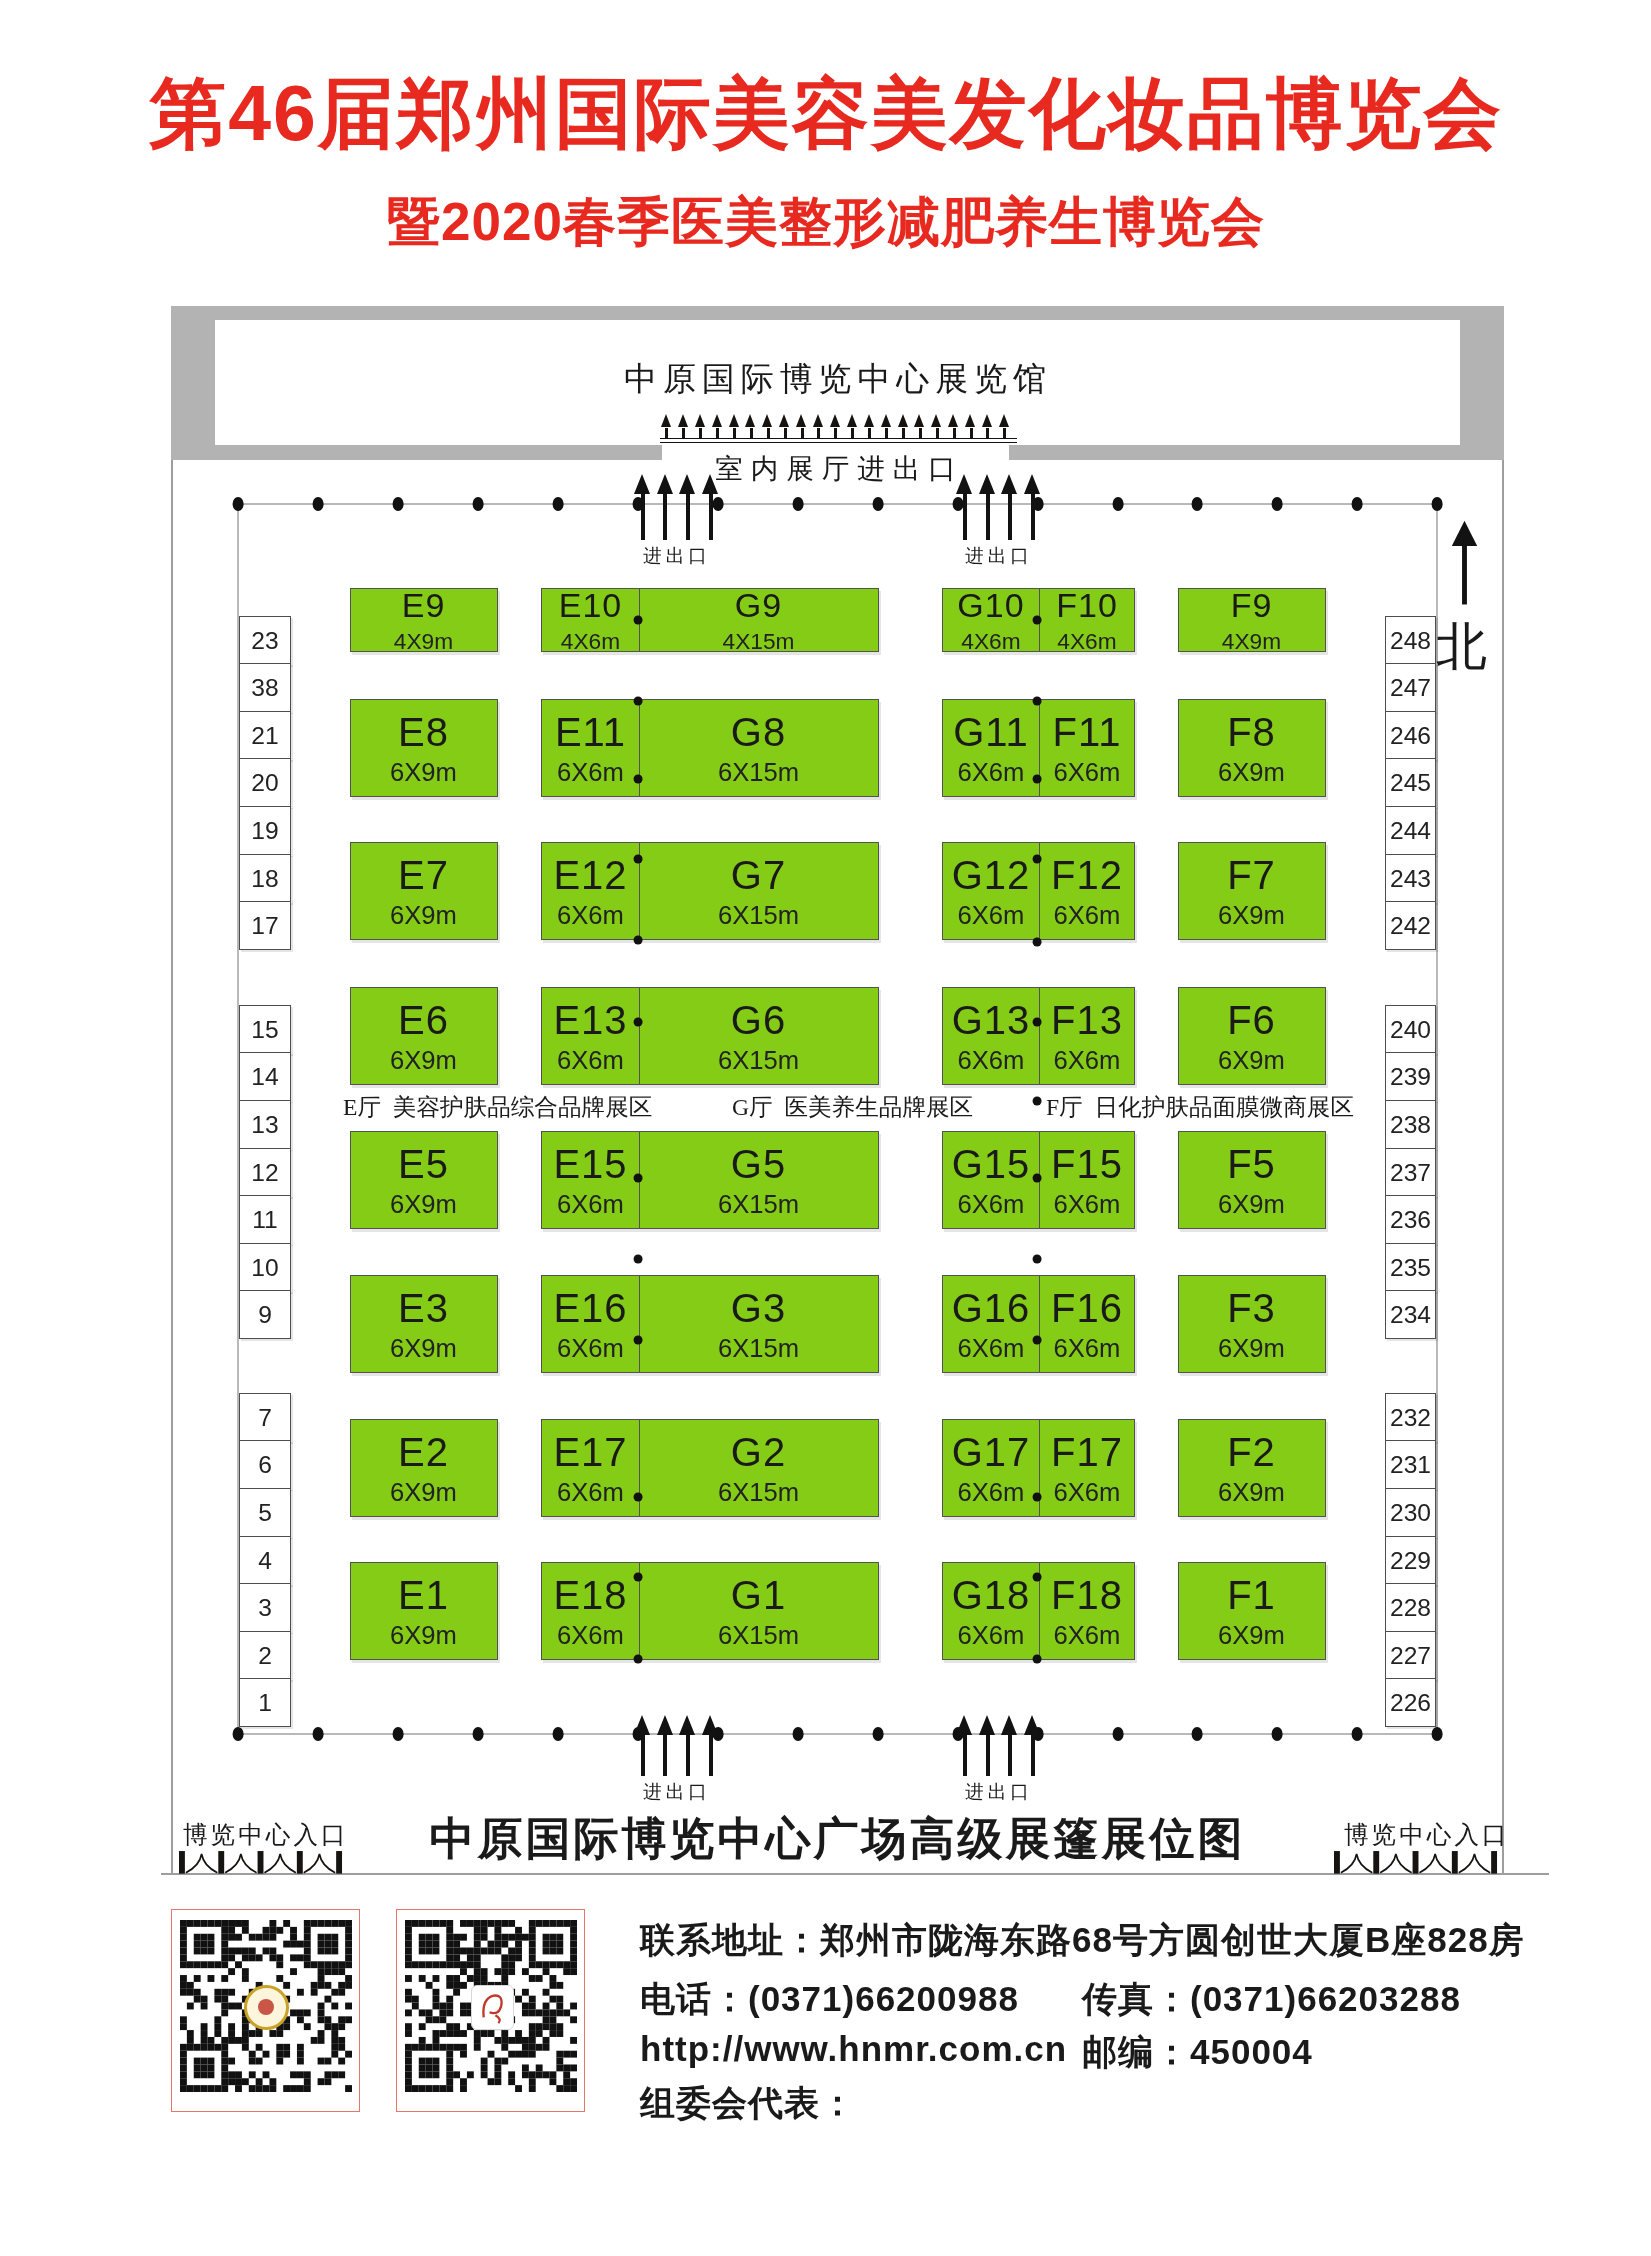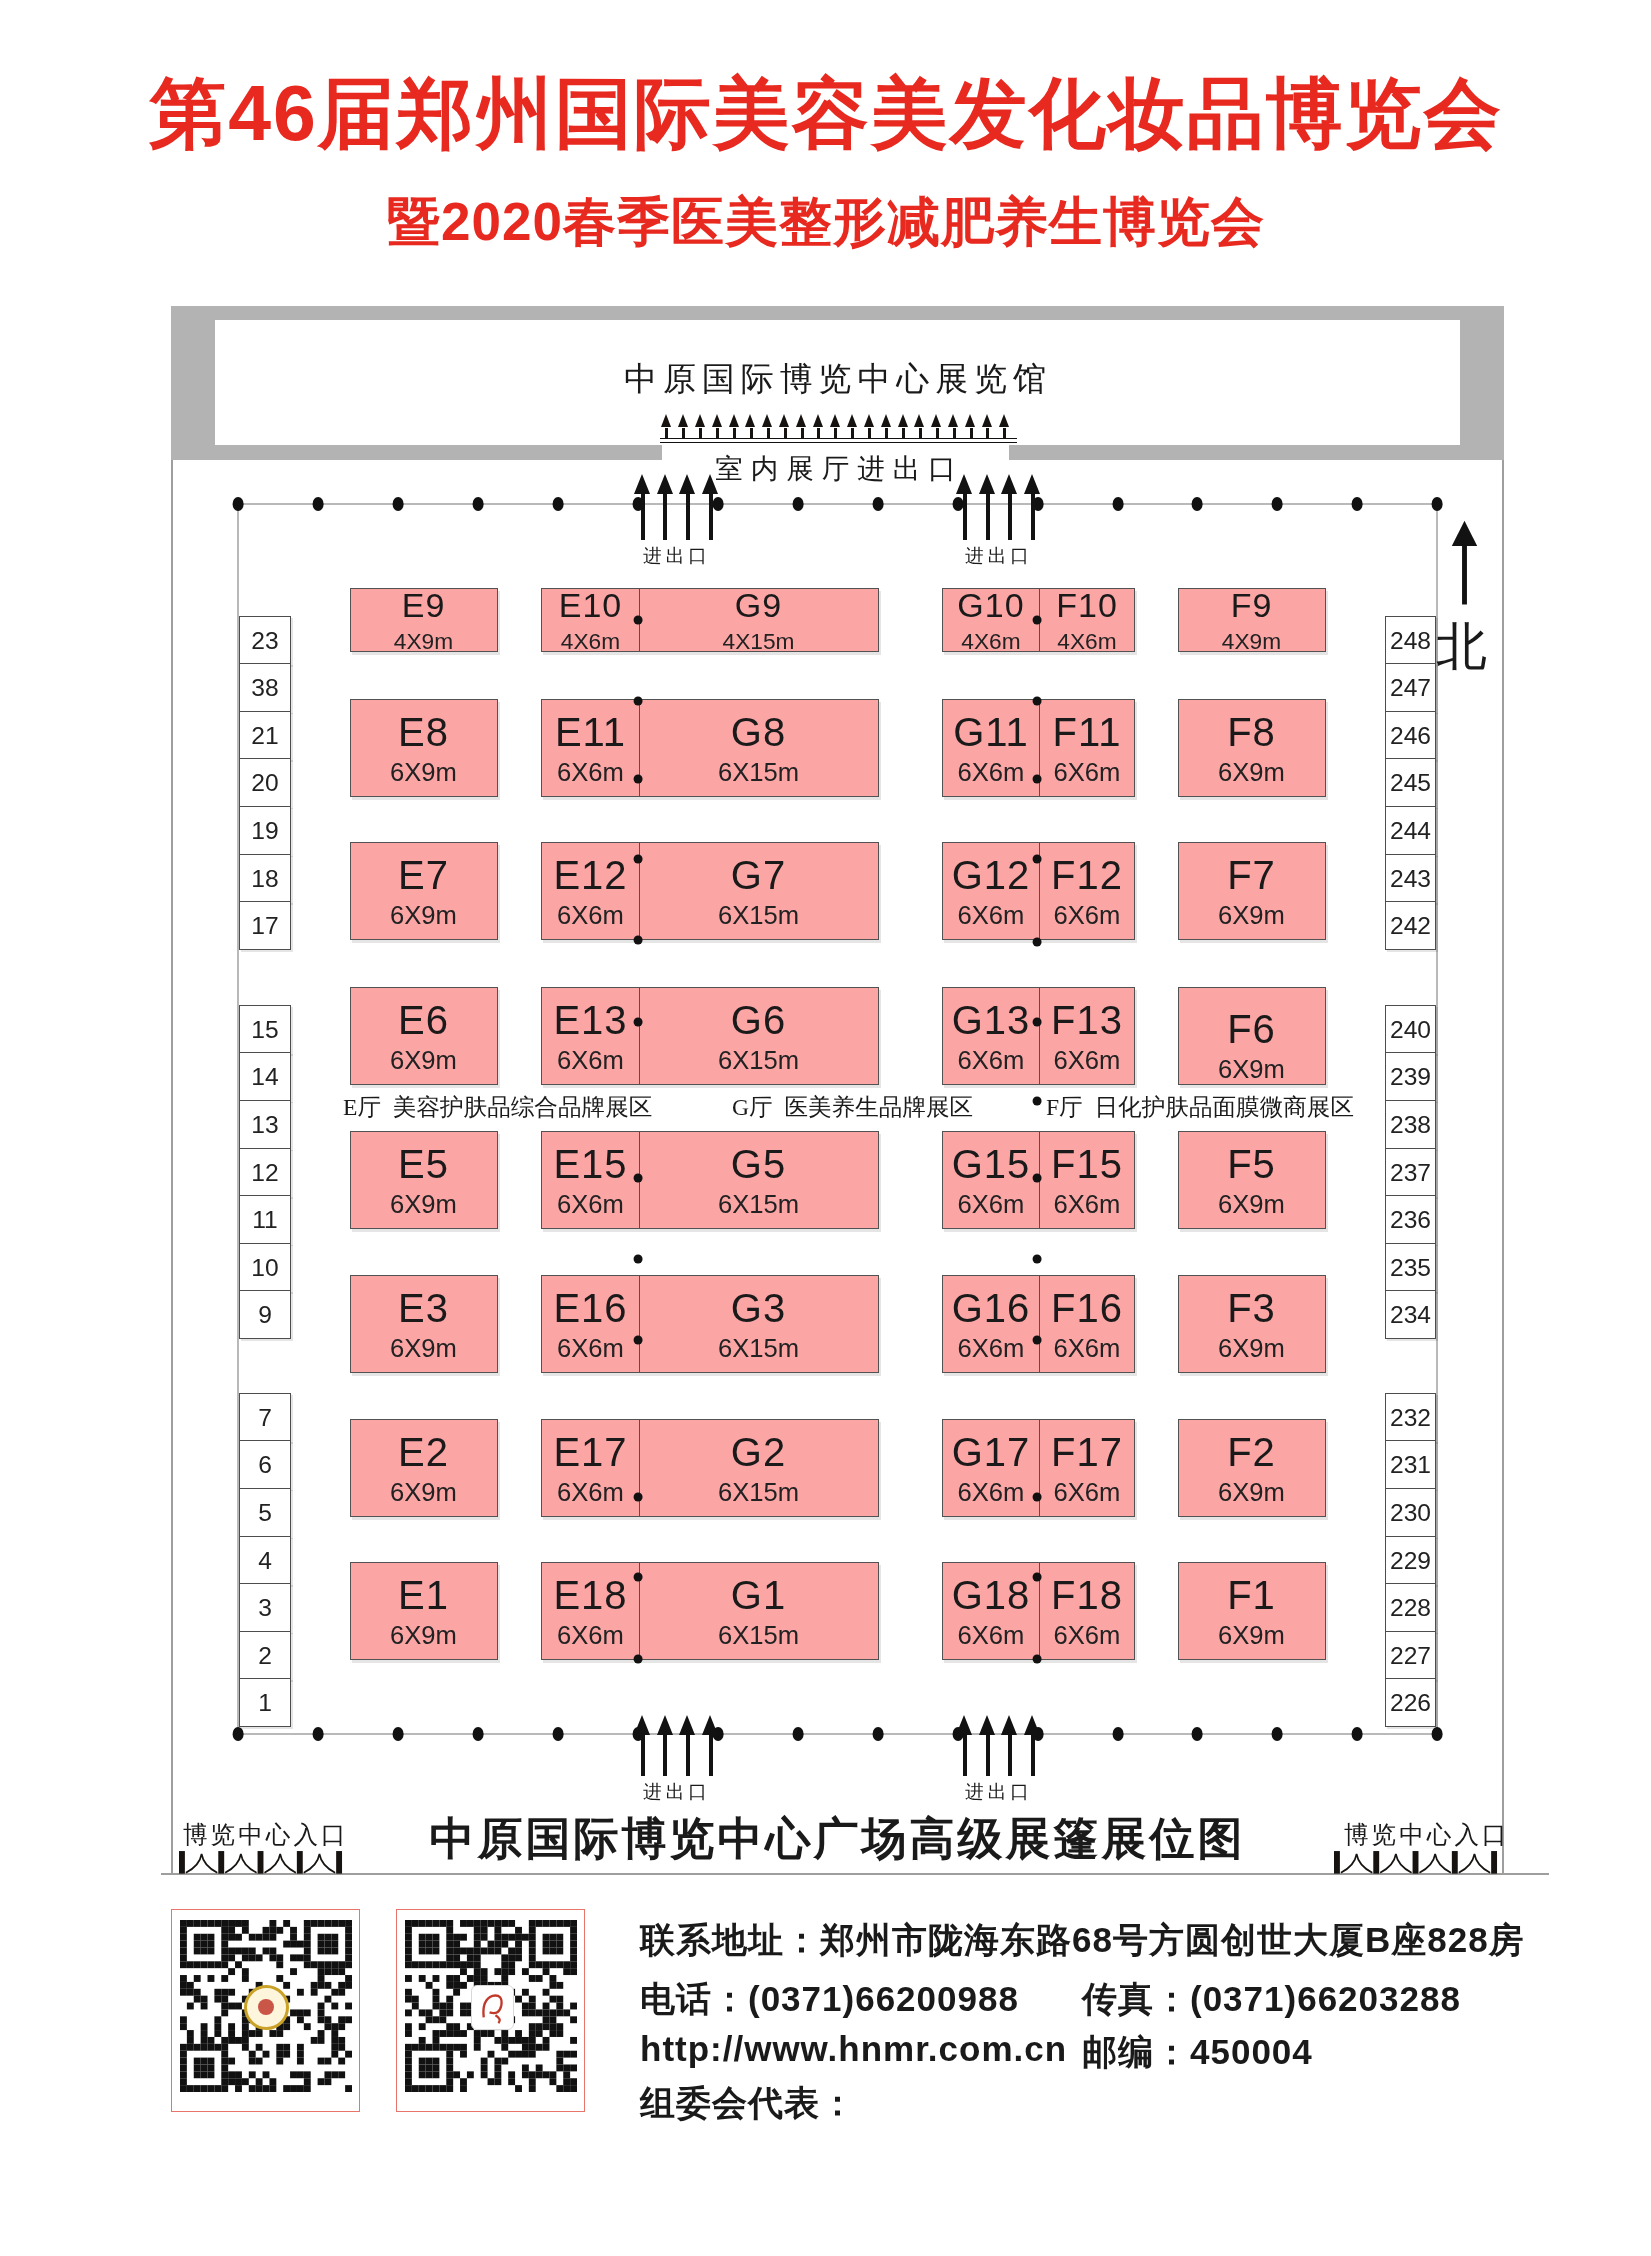--- a/index.html
+++ b/index.html
@@ -26,21 +26,21 @@
        border-right:5.9px solid transparent;border-bottom:13.8px solid #171310;}
   .mini-shaft{position:absolute;width:3px;height:9.9px;background:#171310;}
   .gate-head{position:absolute;width:0;height:0;border-left:8.9px solid transparent;
        border-right:8.9px solid transparent;border-bottom:20.7px solid #121212;}
   .gate-shaft{position:absolute;width:3.9px;background:#121212;}
   .gate-label{position:absolute;font-size:18.7px;letter-spacing:3.9px;transform:translateX(-50%);
        font-family:"Liberation Serif",serif;white-space:nowrap;}
   .ncell{position:absolute;box-sizing:border-box;border:1.4px solid #4d4d4d;background:#fff;
        box-shadow:2px 2px 0 rgba(0,0,0,0.10);display:flex;align-items:center;justify-content:center;
        font-size:24.6px;color:#222;}
-  .booth-box{position:absolute;box-sizing:border-box;border:1.6px solid #525252;background:#fca5a5;
+  .booth-box{position:absolute;box-sizing:border-box;border:1.6px solid #525252;background:#84cc16;
        box-shadow:2px 3px 0 rgba(0,0,0,0.10);display:flex;}
   .sub-cell{display:flex;flex-direction:column;align-items:center;justify-content:center;
        gap:3px;height:100%;box-sizing:border-box;}
   .sub-cell.divider{border-right:1.4px solid #525252;}
   .code{font-size:40px;letter-spacing:1px;}
   .bsize{font-size:25.6px;color:#222;}
   .small .code{font-size:34px;}
   .small .bsize{font-size:22.7px;}
   .hall-label{position:absolute;font-size:23.6px;white-space:pre;
        font-family:"Liberation Serif",serif;}
@@ -931,21 +931,21 @@
         <div class="sub-cell divider" style="width: 97px;">
           <div class="code">G13</div>
           <div class="bsize">6X6m</div>
         </div>
         <div class="sub-cell" style="width: 94px; align-items: center;">
           <div class="code">F13</div>
           <div class="bsize">6X6m</div>
         </div>
       </div>
       <div class="booth-box" style="left: 1178px; top: 987px; width: 148px; height: 98px;">
-        <div class="sub-cell" style="width: 145px; justify-content: flex-end;">
+        <div class="sub-cell" style="width: 145px;">
           <div class="code">F6</div>
           <div class="bsize">6X9m</div>
         </div>
       </div>
       <div class="booth-box" style="left: 350px; top: 1131px; width: 148px; height: 98px;">
         <div class="sub-cell" style="width: 145px;">
           <div class="code">E5</div>
           <div class="bsize">6X9m</div>
         </div>
       </div>

